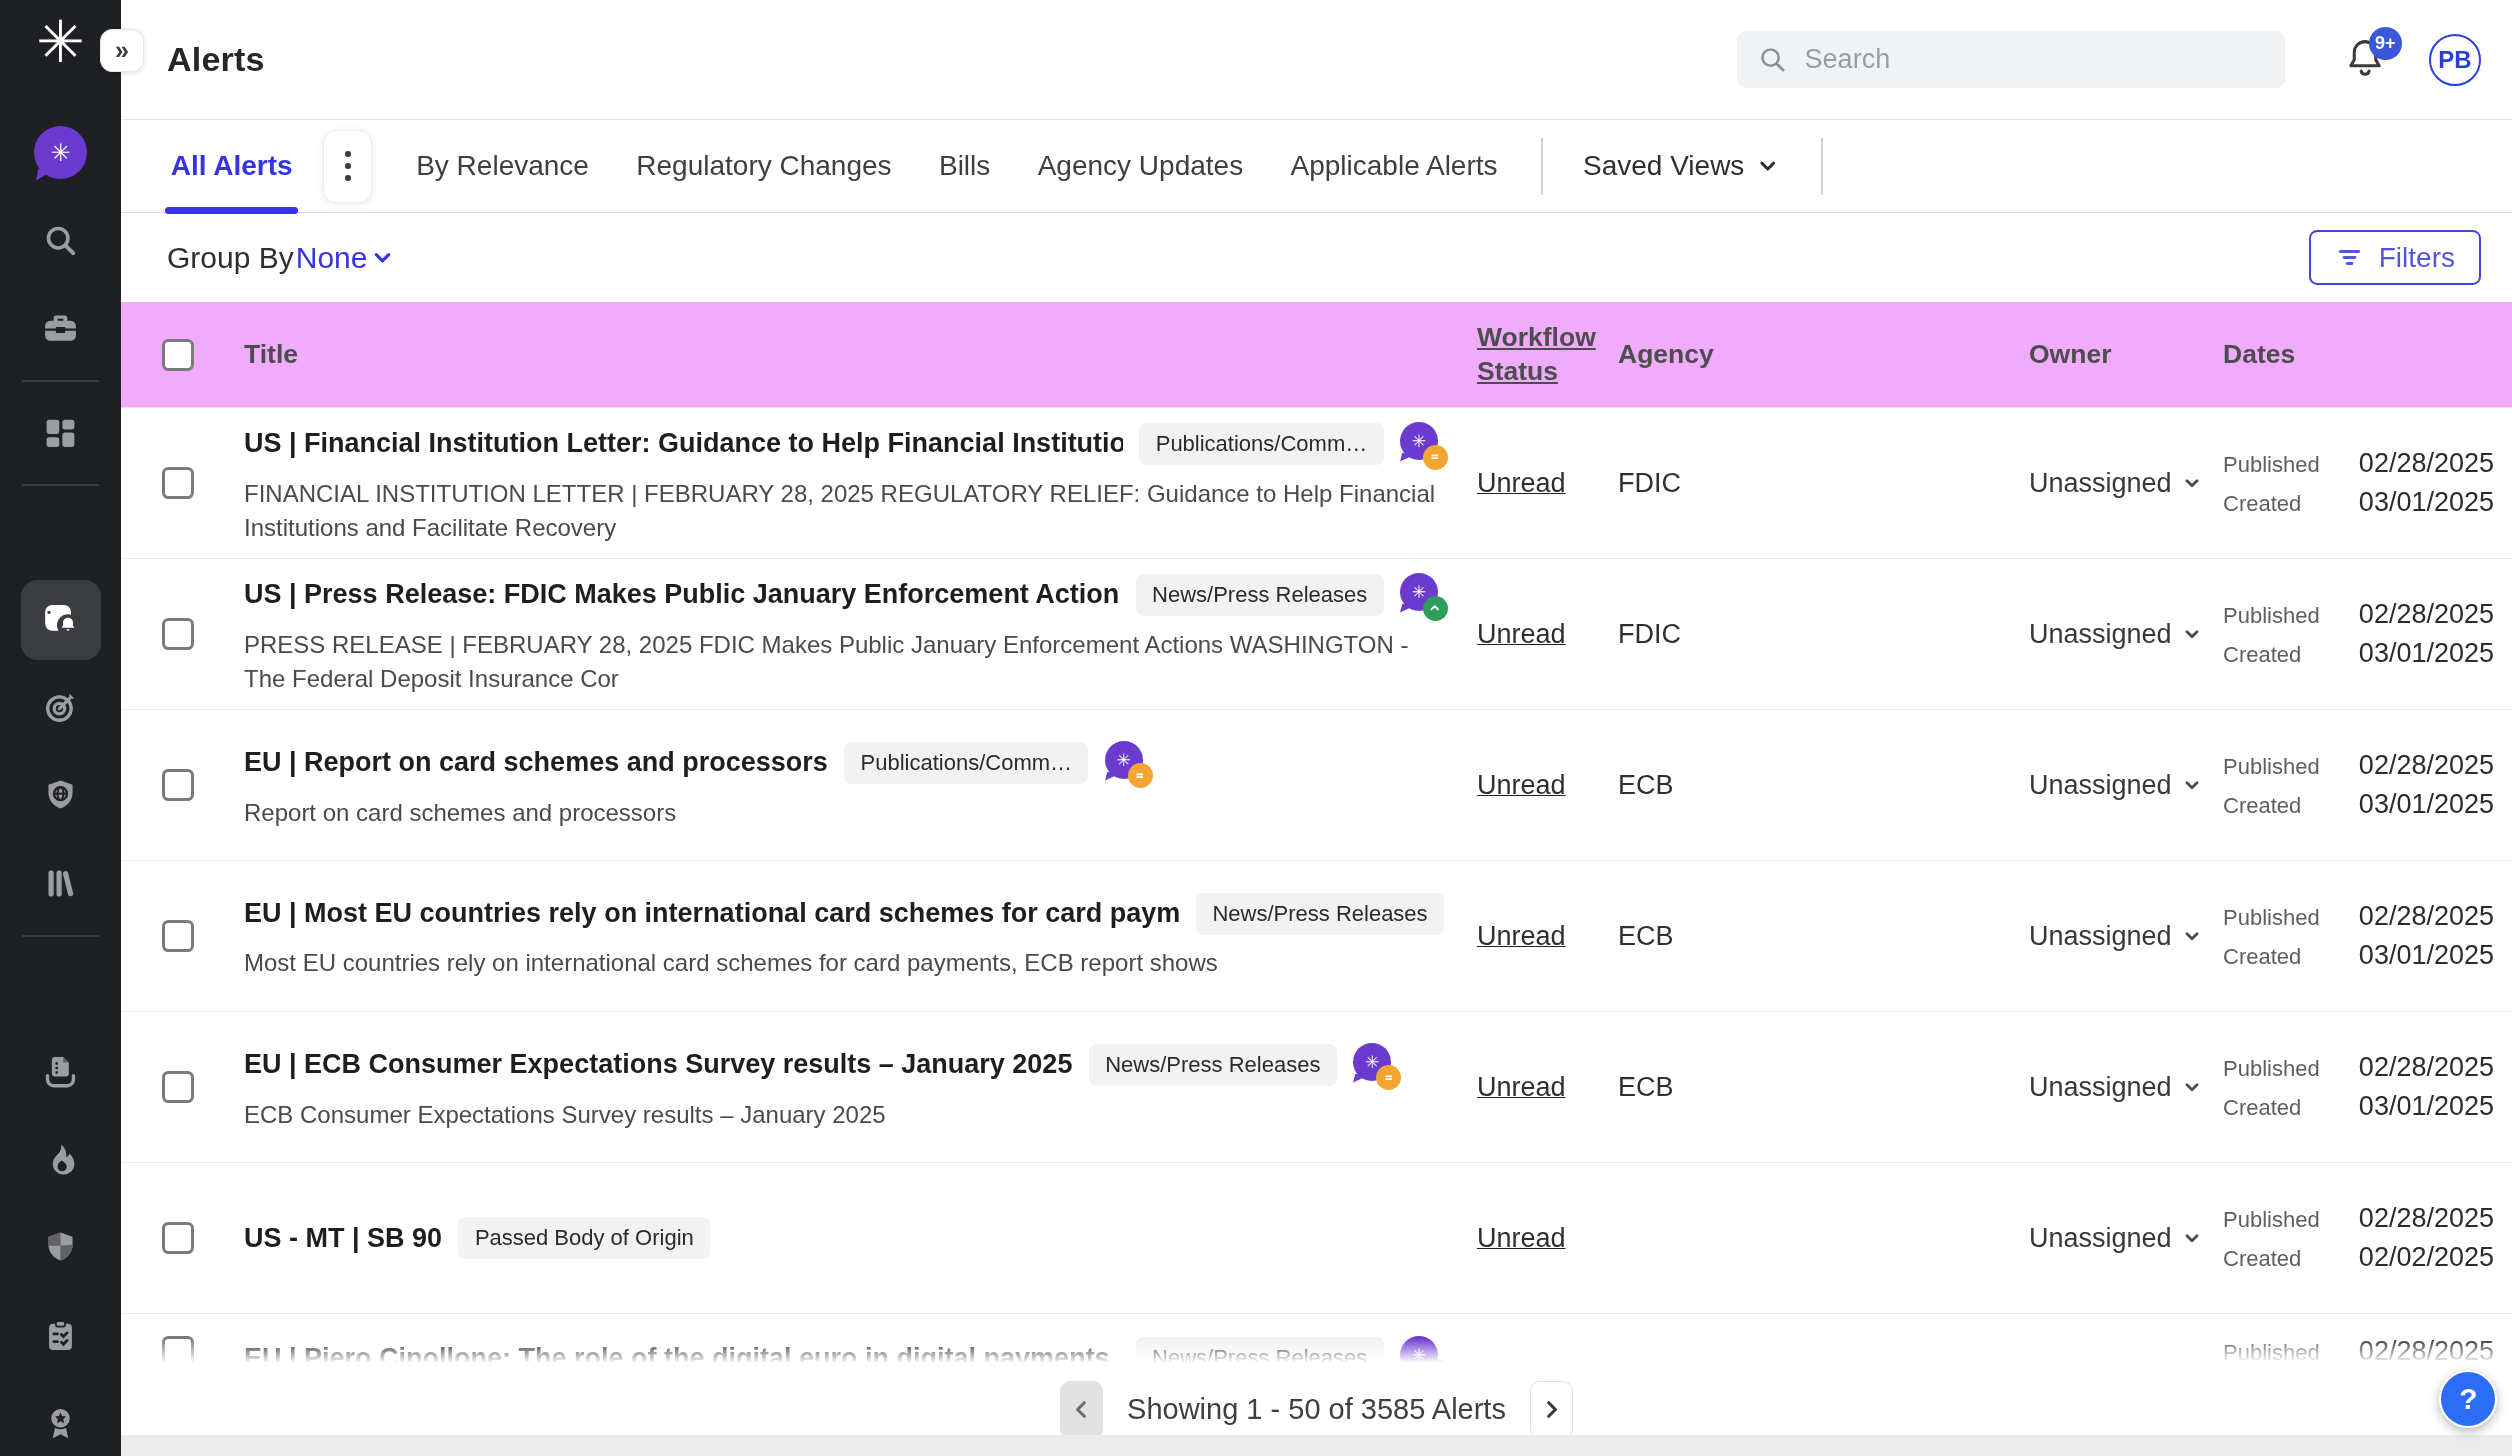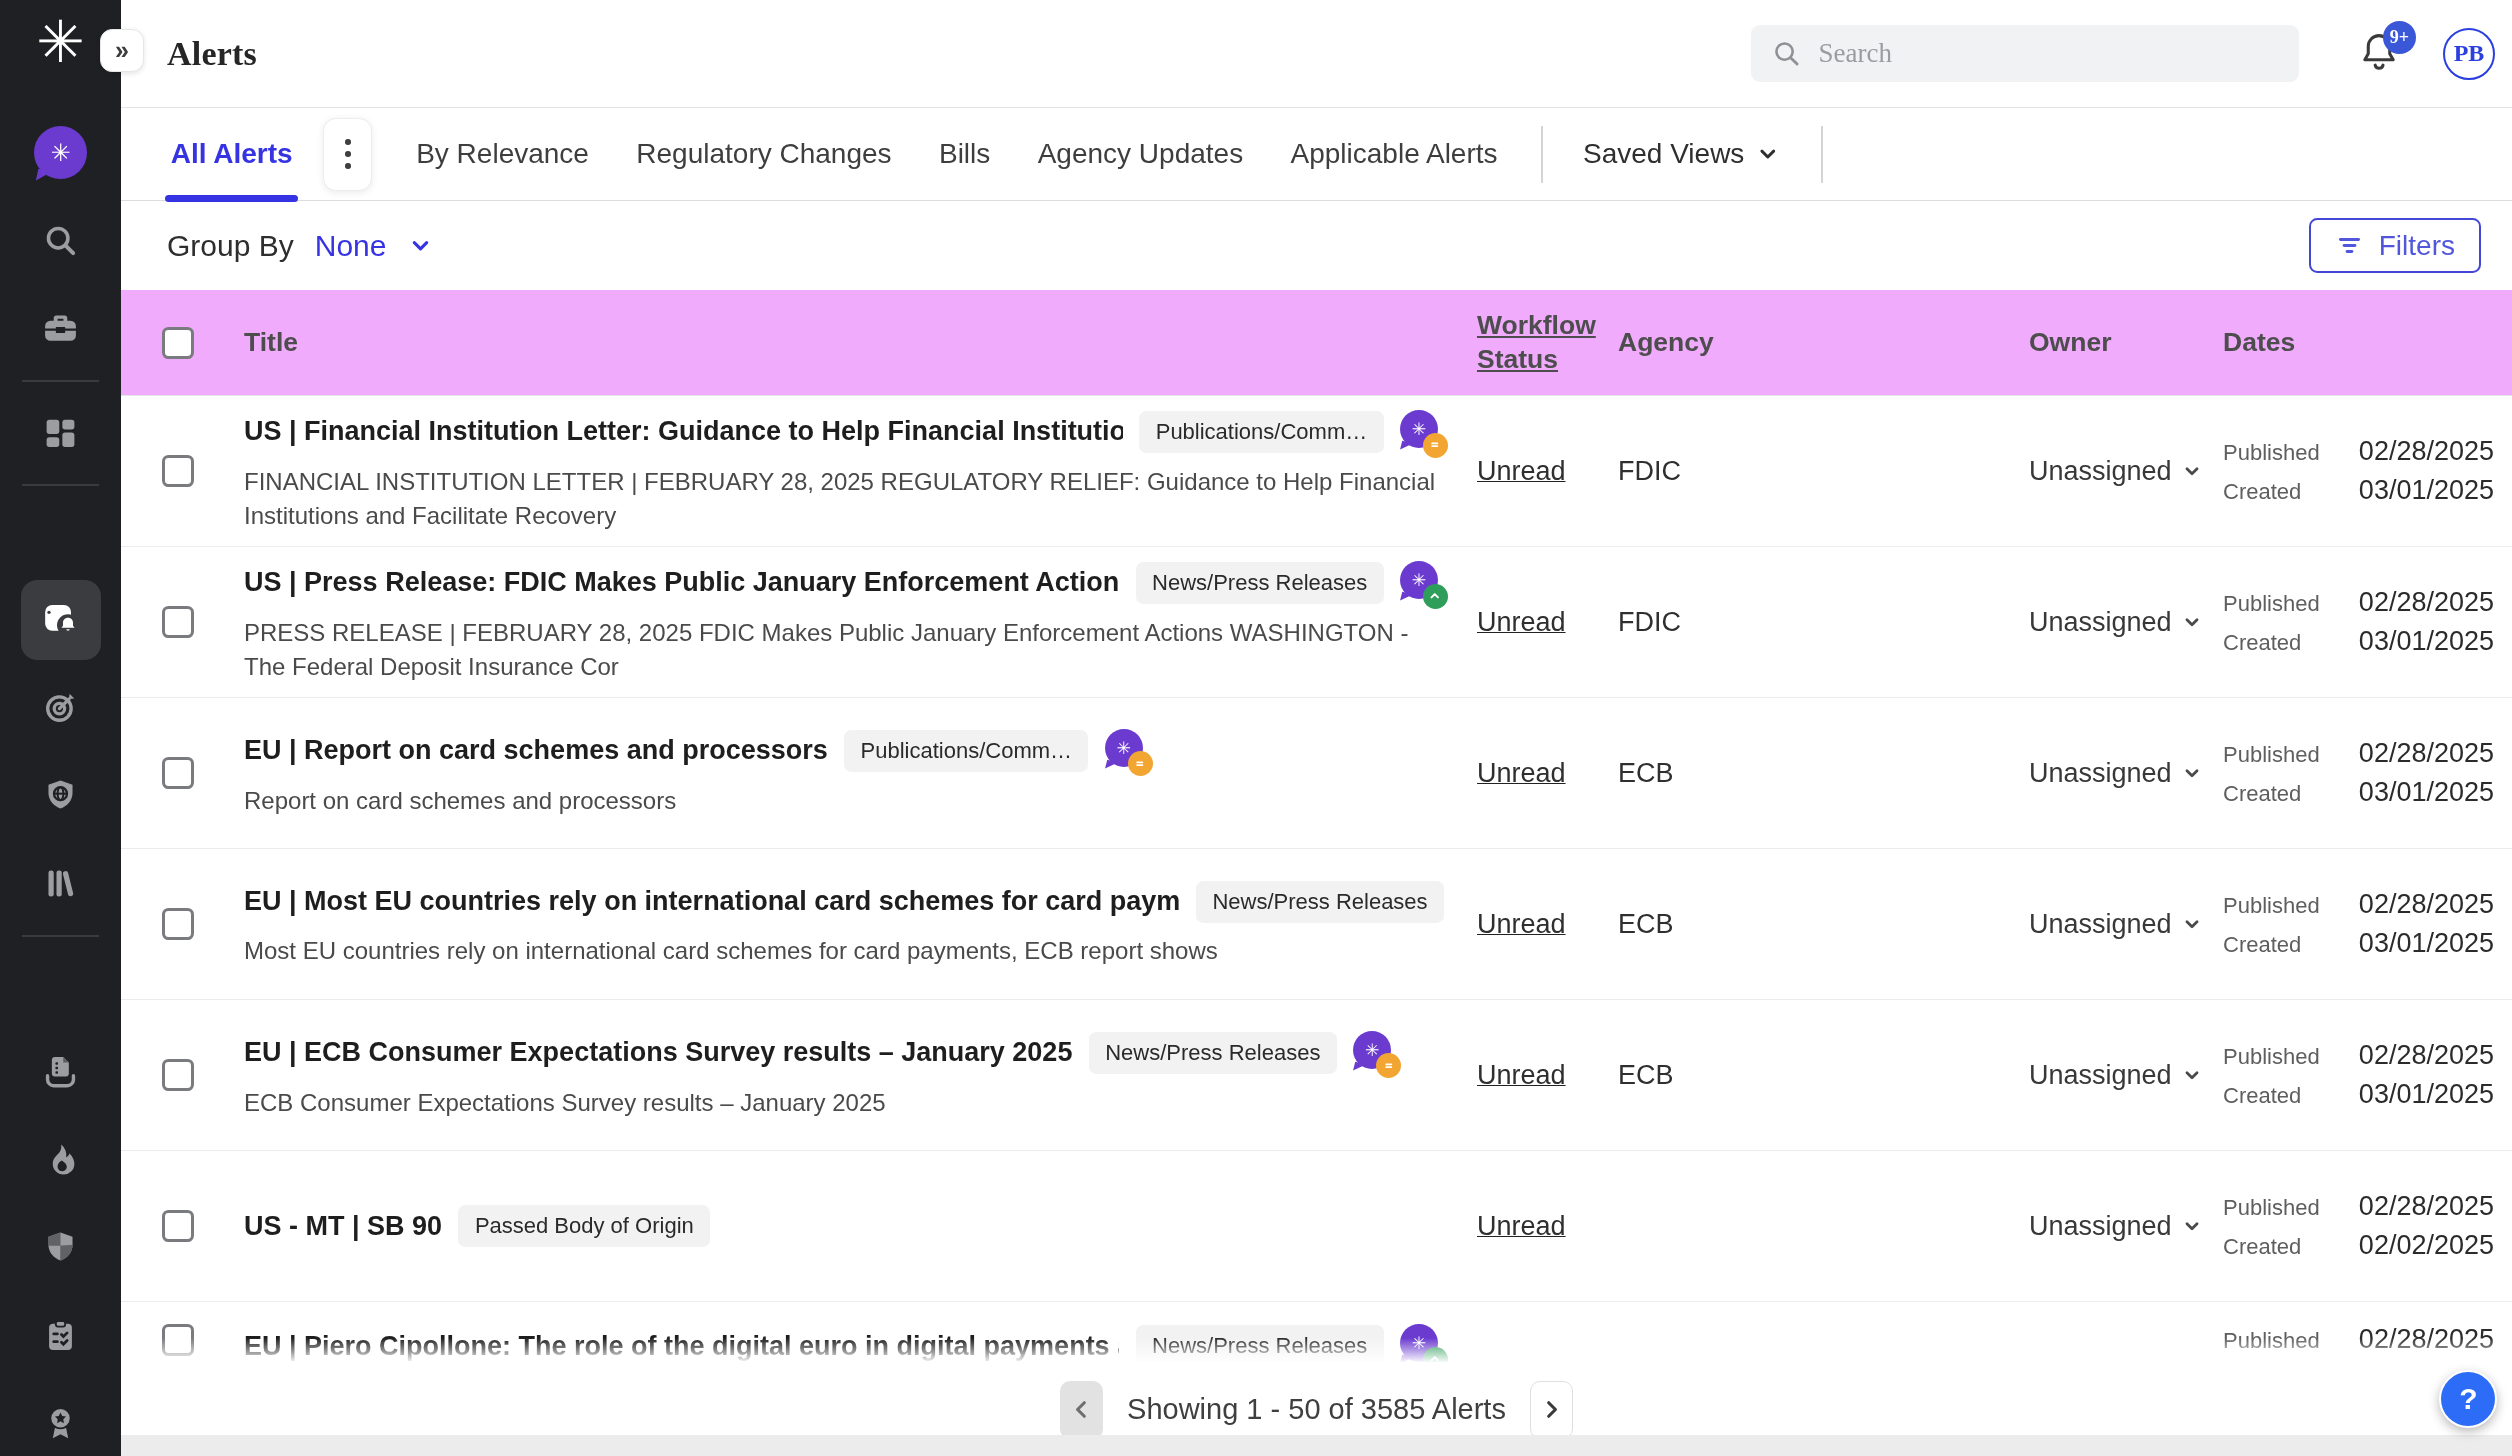--- a/index.html
+++ b/index.html
@@ -26,22 +26,22 @@
           border-left:14.6px solid #6b3bd0;border-bottom:12.8px solid transparent;transform:rotate(12deg);}
 
   .expand-btn{position:absolute;left:100px;top:29px;width:44px;height:43px;background:#fff;
           border:1.8px solid #e6e6e6;border-radius:12px;box-shadow:0 1.8px 5.5px rgba(0,0,0,.10);
           display:flex;align-items:center;justify-content:center;font-size:25px;color:#3e3e3e;
           z-index:30;cursor:pointer;font-weight:bold;}
 
   
   .main{margin-left:121px;height:1457px;position:relative;background:#fff;}
 
-  .topbar{height:108px;display:flex;align-items:center;padding:0 17px 0 46px;
-          border-bottom:1.8px solid #e3e3e3;font-family:Liberation Serif, serif;}
+  .topbar{height:120px;display:flex;align-items:center;padding:0 31px 0 46px;
+          border-bottom:1.8px solid #e3e3e3;}
   .page-title{font-size:34px;font-weight:700;color:#262626;letter-spacing:0.2px;}
   .search-box{margin-left:auto;width:548px;height:57px;background:#f1f2f4;border-radius:9px;
           display:flex;align-items:center;padding:0 20px;gap:14.6px;}
   .search-box svg{flex:none;}
   .search-input{border:none;outline:none;background:transparent;font-size:27px;color:#333;
           width:100%;font-family:inherit;}
   .search-input::placeholder{color:#999da2;}
   .bell-wrap{position:relative;margin-left:57px;width:47px;height:51px;cursor:pointer;flex:none;}
   .badge{position:absolute;top:-7.3px;right:-12.8px;min-width:33px;height:33px;border-radius:16.4px;
          background:#3a57d8;color:#fff;font-size:18px;font-weight:700;display:flex;
@@ -63,21 +63,21 @@
        box-shadow:0 1.8px 7.3px rgba(0,0,0,.08);display:flex;flex-direction:column;gap:6.4px;
        align-items:center;justify-content:center;cursor:pointer;margin-left:-12.8px;flex:none;}
   .kebab-btn i{width:5.5px;height:5.5px;border-radius:50%;background:#3f3f3f;}
   .v-div{width:1.8px;height:57px;background:#d4d4d4;flex:none;}
   .saved-views{display:flex;align-items:center;gap:11px;font-size:28px;font-weight:500;
        color:#2f2f2f;cursor:pointer;white-space:nowrap;}
   .chev{width:25.6px;height:25.6px;}
 
   
   .toolbar{height:89px;display:flex;align-items:center;padding:0 31px 0 46px;}
-  .groupby{display:flex;align-items:center;gap:21px;cursor:pointer;}
+  .groupby{display:flex;align-items:center;gap:2px;cursor:pointer;}
   .groupby .gb-label{font-size:30px;font-weight:500;color:#2e2e2e;}
   .groupby .gb-value{font-size:30px;font-weight:500;color:#3634e2;}
   .groupby .chev{color:#3634e2;width:27px;height:27px;}
   .filters-btn{margin-left:auto;height:55px;padding:0 24px;border-radius:8.2px;
        border:2.3px solid #4447d6;color:#5156db;background:#fff;display:flex;align-items:center;
        gap:15px;font-size:28px;font-weight:500;cursor:pointer;}
 
   
   .grid-row{display:flex;align-items:center;padding-left:41px;padding-right:18px;}
   .col-check{width:82px;flex:none;display:flex;align-items:center;}

